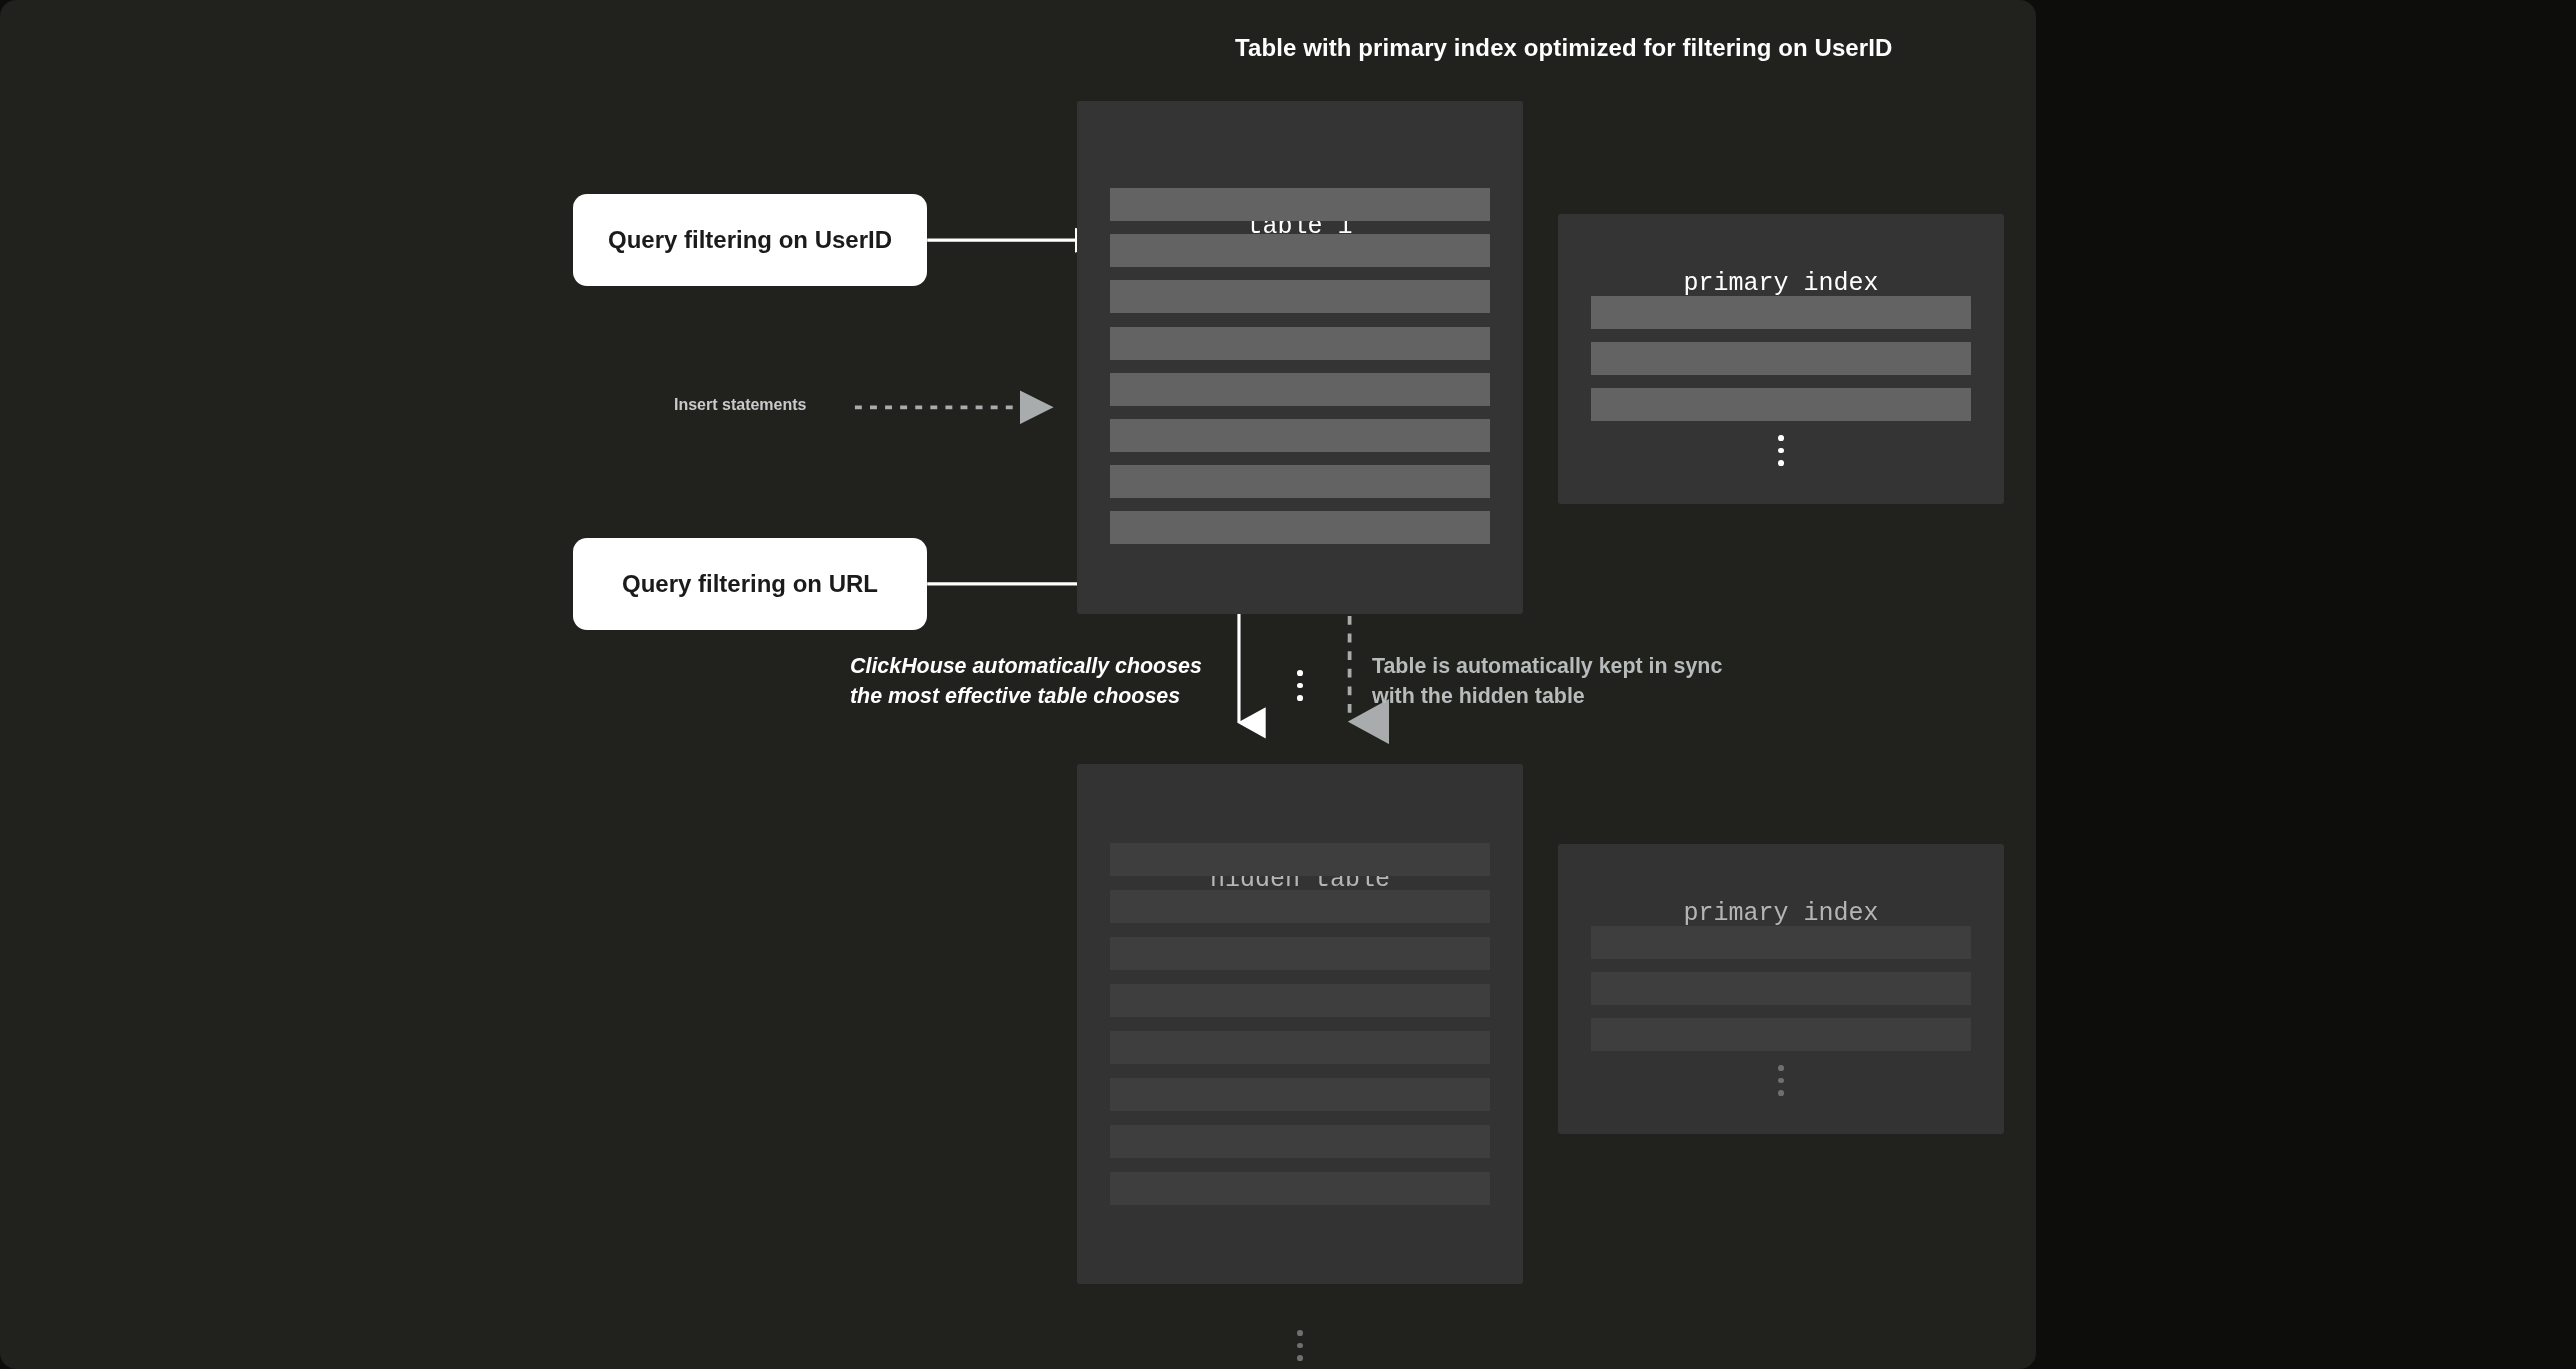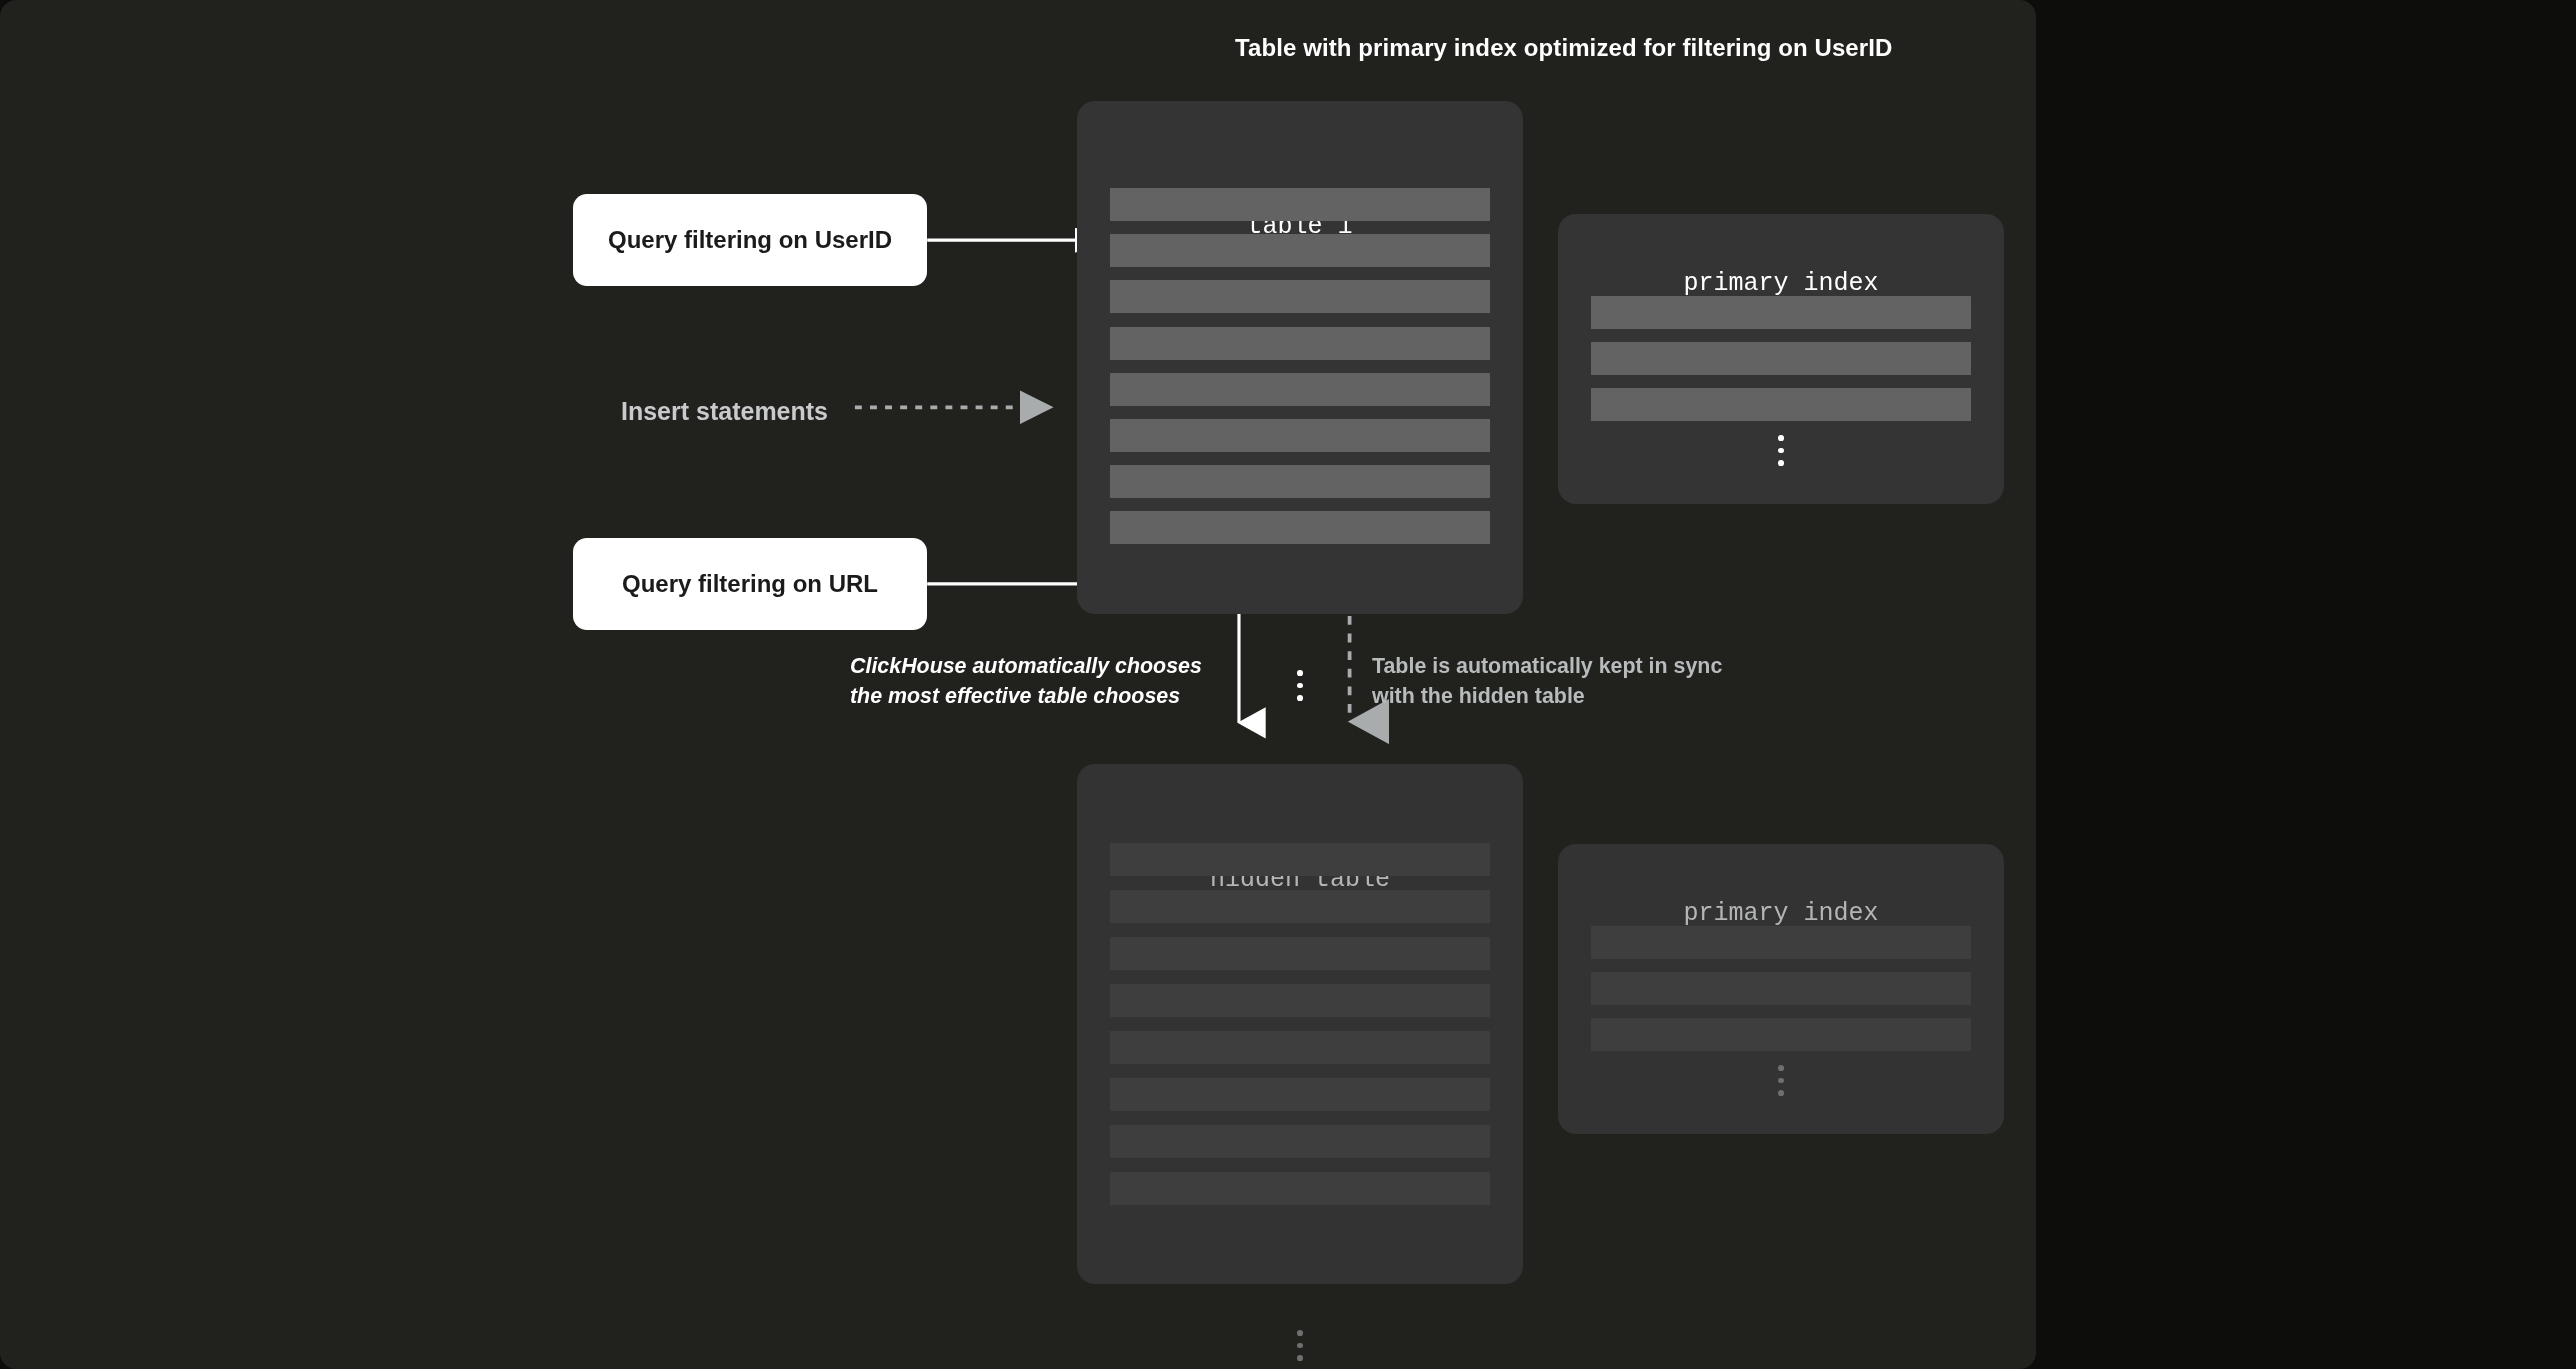--- a/index.html
+++ b/index.html
@@ -24,21 +24,21 @@
     font-size:24px;
     letter-spacing:0.1px;
     white-space:nowrap;
   }
   #caption-top{ left:1235px; top:34px; }
   #caption-bottom{ left:1226px; top:1296px; }
 
   
   .panel{
     position:absolute;
-    border-radius:18px;
+    border-radius:3px;
     box-sizing:border-box;
   }
   .panel-title{
     position:absolute;
     left:0; right:0;
     text-align:center;
     font-family:"Liberation Mono", monospace;
     font-size:25px;
     letter-spacing:0px;
     white-space:nowrap;
@@ -125,22 +125,22 @@
   #query-url{ left:573px; top:538px; width:354px; height:92px; }
 
   
   .label{
     position:absolute;
     font-weight:bold;
     white-space:nowrap;
     line-height:1.42;
   }
   #label-insert{
-    left:621px; top:394px;
-    color:#c8cacb; font-size:25px;
+    left:674px; top:394px;
+    color:#c8cacb; font-size:16px;
   }
   #label-choose{
     left:850px; top:651px;
     color:#ffffff; font-size:21.4px;font-style:italic;
   }
   #label-sync{
     left:1372px; top:651px;
     color:#b7bbbc; font-size:21.4px;
   }
 

